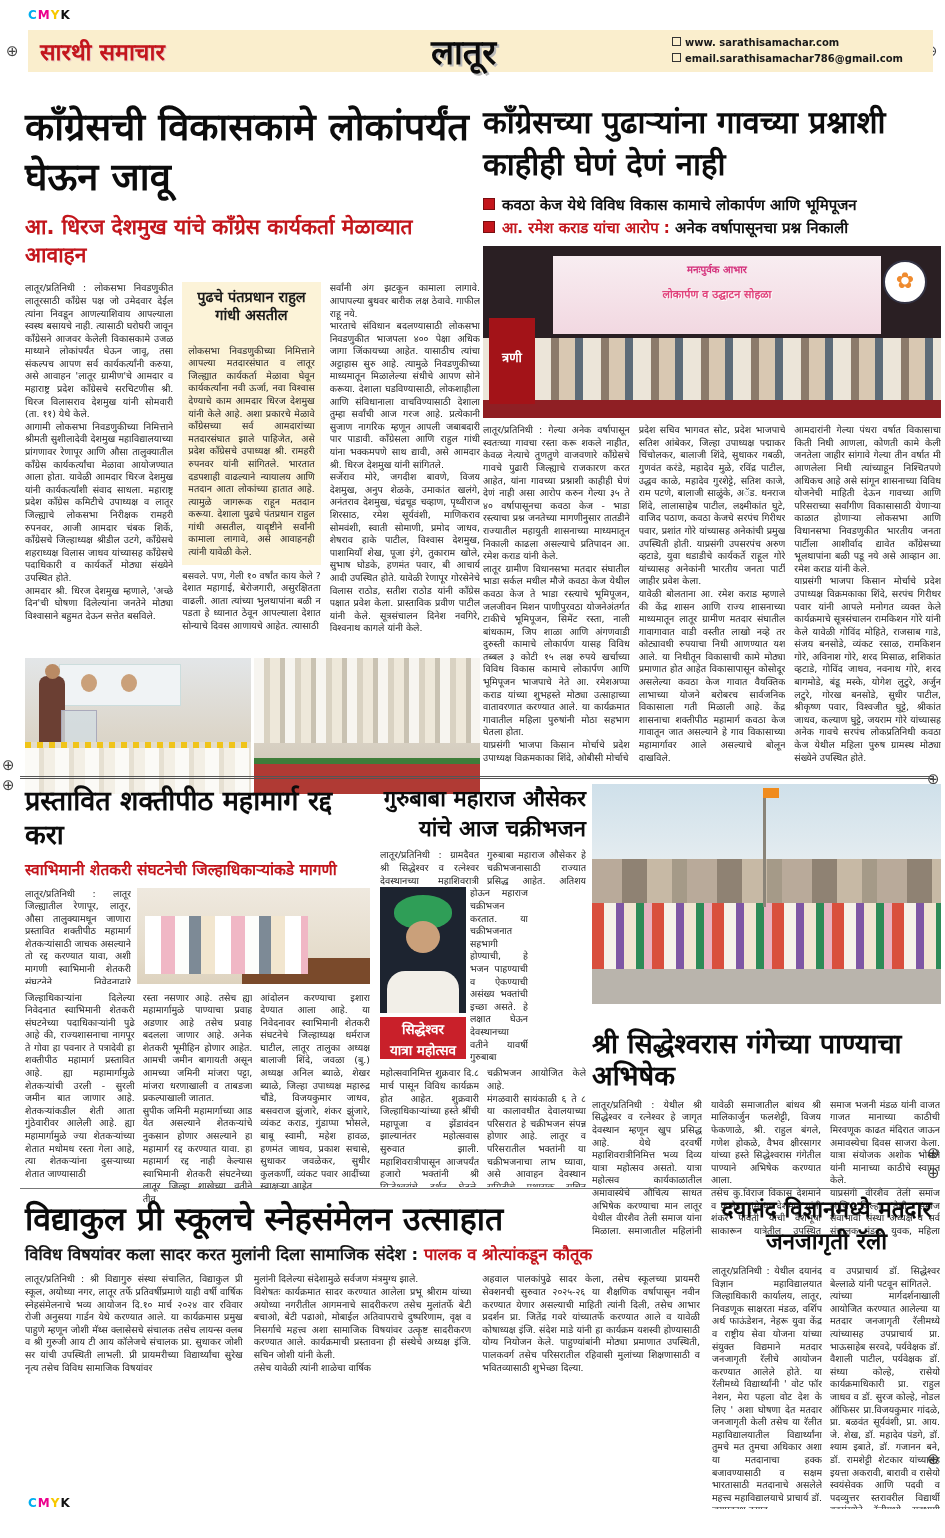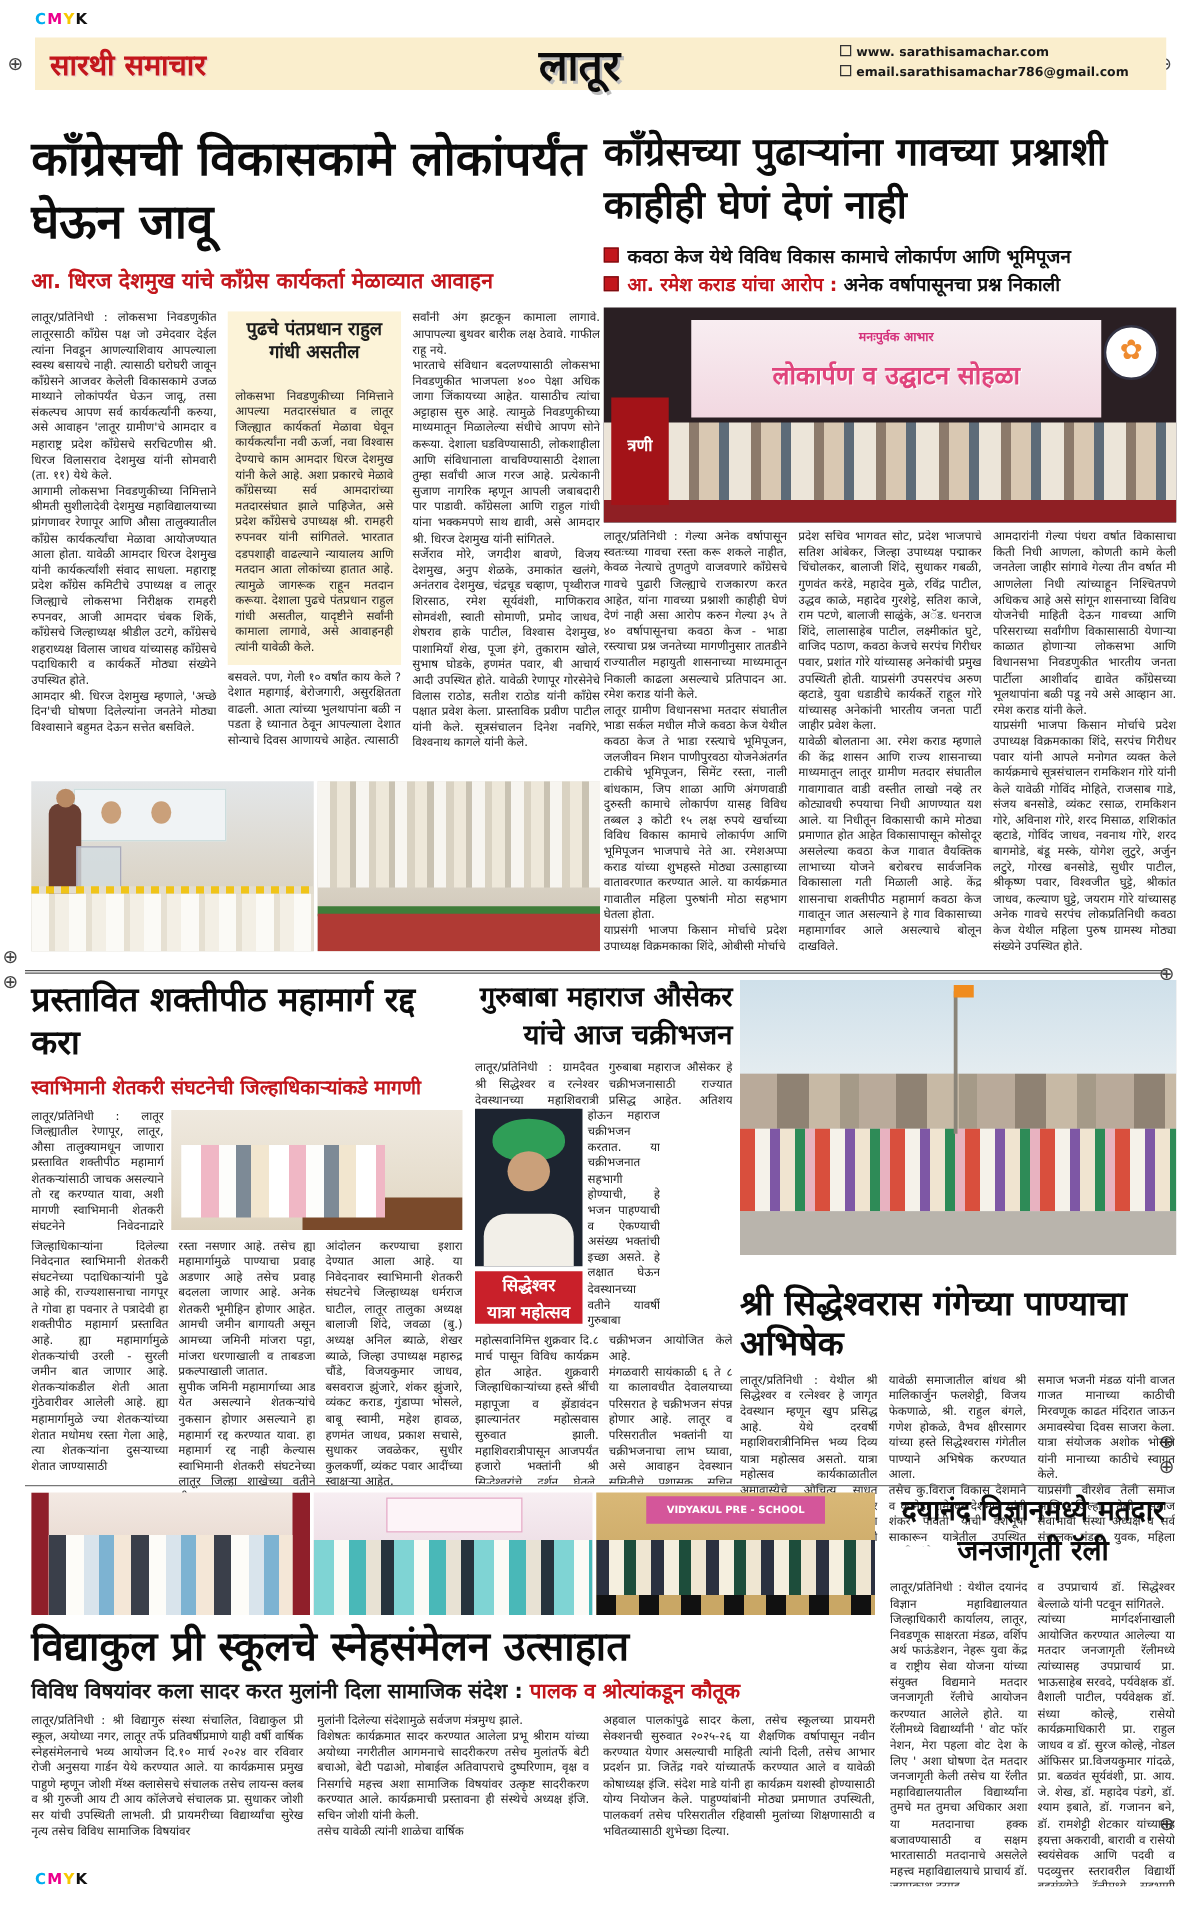--- a/index.html
+++ b/index.html
@@ -24,21 +24,21 @@
   .sub-red{color:#c3161c;font-weight:bold;}
   .bodytxt{font-size:9.4px;line-height:1.34;text-align:justify;white-space:pre-line;color:#222;}
   .cols{display:flex;}
   .col{overflow:hidden;}
   .rule{border-top:3px double #555;}
   .rule1px{border-top:1px solid #777;}
   .photo{position:relative;overflow:hidden;background:#ccc;}
   
   .artA{left:25px;top:102px;width:455px;}
   .artA .hl{font-size:38px;line-height:1.32;}
-  .artA .sub-red{font-size:17px;margin-top:10px;}
+  .artA .sub-red{font-size:21px;margin-top:10px;}
   .artA .cols{margin-top:14px;height:370px;gap:9px;}
   .boxA{background:#fcf3d8;padding:6px 6px;margin-bottom:5px;}
   .boxA .t{font-size:14.5px;font-weight:800;text-align:center;line-height:1.25;margin-bottom:20px;}
   .phA{margin-top:6px;height:136px;display:flex;gap:3px;}
   .phA .photo{flex:1;}
   .a1{background:linear-gradient(180deg,#e3e6e8 0%,#dcd6ca 55%,#cfccc0 100%);}
   .a1 .banner{position:absolute;left:34px;top:6px;width:120px;height:40px;background:#f0f3f5;border:1px solid #cdd;}
   .a1 .face{position:absolute;width:16px;height:18px;border-radius:50%;background:#caa07a;top:16px;}
   .a1 .spk{position:absolute;left:14px;top:18px;width:26px;height:90px;background:#6b3f33;border-radius:8px 8px 0 0;}
   .a1 .spkh{position:absolute;left:20px;top:6px;width:15px;height:15px;border-radius:50%;background:#b98a64;}
@@ -52,21 +52,21 @@
   
   .artB{left:483px;top:102px;width:458px;}
   .artB .hl{font-size:31px;line-height:1.35;}
   .bullets{margin-top:8px;}
   .bullet{font-size:15px;font-weight:bold;line-height:1.55;color:#111;}
   .bullet .sq{display:inline-block;width:10px;height:10px;background:#c3161c;border:1px solid #7a0d10;margin-right:7px;}
   .bullet .lead{color:#c3161c;}
   .phB{margin-top:6px;height:172px;background:#2a1f23;}
   .phB .ban{position:absolute;top:10px;left:70px;right:60px;height:78px;background:linear-gradient(180deg,#f8edf1,#f2d8e1);text-align:center;padding-top:6px;box-sizing:border-box;}
   .phB .ban .l1{color:#d4327c;font-weight:bold;font-size:10px;}
-  .phB .ban .l2{color:#e0447c;font-weight:800;font-size:20px;margin-top:10px;text-shadow:1px 1px 0 #fff;}
+  .phB .ban .l2{color:#e0447c;font-weight:800;font-size:11px;margin-top:10px;text-shadow:1px 1px 0 #fff;}
   .phB .lotus{position:absolute;top:14px;right:14px;width:40px;height:40px;border-radius:50%;background:#fff;border:2px solid #334;color:#ef8b2f;font-size:22px;text-align:center;line-height:38px;}
   .phB .people{position:absolute;bottom:18px;left:0;right:0;height:62px;background:repeating-linear-gradient(90deg,#ece5d9 0 18px,#8c7a6b 18px 26px,#d9c8b2 26px 42px,#5d6b78 42px 50px);}
   .phB .floor{position:absolute;bottom:0;left:0;right:0;height:18px;background:#8f1f24;}
   .phB .podium{position:absolute;left:6px;bottom:14px;width:46px;height:86px;background:#a31318;color:#fff;font-weight:800;font-size:13px;text-align:center;line-height:80px;}
   .artB .cols{margin-top:6px;gap:9px;height:338px;}
   
   
   .artC{left:25px;top:784px;width:345px;}
   .artC .hl{font-size:27px;line-height:1.25;}
   .artC .sub-red{font-size:15.5px;margin-top:6px;}
@@ -276,36 +276,20 @@
       <div class="col bodytxt" style="width:110px;">यावेळी समाजातील बांधव श्री मालिकार्जुन फलशेट्टी, विजय फेकणाळे, श्री. राहुल बंगले, गणेश होकळे, वैभव क्षीरसागर यांच्या हस्ते सिद्धेश्वरास गंगेतील पाण्याने अभिषेक करण्यात आला.
 तसेच कु.विराज विकास देशमाने व कु.नेहा रामेश्वर देशमाने यांनी शंकर पार्वती यांची वेशभूषा साकारून यात्रेतील उपस्थित नागरिकांचे लक्ष वेधून घेतले होते. यावेळी माहेश्वरी महिला</div>
       <div class="col bodytxt" style="width:110px;">समाज भजनी मंडळ यांनी वाजत गाजत मानाच्या काठीची मिरवणूक काढत मंदिरात जाऊन अमावस्येचा दिवस साजरा केला. यात्रा संयोजक अशोक भोसले यांनी मानाच्या काठीचे स्वागत केले.
 याप्रसंगी वीरशैव तेली समाज आणि जिल्हा तेली समाज सेवाभावी संस्था अध्यक्ष व सर्व संचालक मंडळ, युवक, महिला माता-भगिनी व समाज बांधव मोठ्या संख्येने उपस्थित होते.</div>
     </div>
   </div>
 
   <div class="abs rule1px" style="left:20px;top:1188px;width:913px;"></div>
 
   <div class="abs artF">
-    <div class="phF">
-      <div class="photo f1">
-        <div class="cur"></div>
-        <div class="cur r"></div>
-        <div class="ppl"></div>
-      </div>
-      <div class="photo f2">
-        <div class="ban"></div>
-        <div class="ppl"></div>
-      </div>
-      <div class="photo f3">
-        <div class="ban">VIDYAKUL PRE - SCHOOL</div>
-        <div class="kids"></div>
-        <div class="lights"></div>
-      </div>
-    </div>
     <div class="hl">विद्याकुल प्री स्कूलचे स्नेहसंमेलन उत्साहात</div>
     <div class="subF"><span>विविध विषयांवर कला सादर करत मुलांनी दिला सामाजिक संदेश : </span><span class="red">पालक व श्रोत्यांकडून कौतूक</span></div>
     <div class="cols">
       <div class="col bodytxt" style="width:218px;">लातूर/प्रतिनिधी : श्री विद्यागुरु संस्था संचालित, विद्याकुल प्री स्कूल, अयोध्या नगर, लातूर तर्फे प्रतिवर्षीप्रमाणे याही वर्षी वार्षिक स्नेहसंमेलनाचे भव्य आयोजन दि.१० मार्च २०२४ वार रविवार रोजी अनुसया गार्डन येथे करण्यात आले. या कार्यक्रमास प्रमुख पाहुणे म्हणून जोशी मॅथ्स क्लासेसचे संचालक तसेच लायन्स क्लब व श्री गुरुजी आय टी आय कॉलेजचे संचालक प्रा. सुधाकर जोशी सर यांची उपस्थिती लाभली. प्री प्रायमरीच्या विद्यार्थ्यांचा सुरेख नृत्य तसेच विविध सामाजिक विषयांवर</div>
       <div class="col bodytxt" style="width:218px;">मुलांनी दिलेल्या संदेशामुळे सर्वजण मंत्रमुग्ध झाले.
 विशेषतः कार्यक्रमात सादर करण्यात आलेला प्रभू श्रीराम यांच्या अयोध्या नगरीतील आगमनाचे सादरीकरण तसेच मुलांतर्फे बेटी बचाओ, बेटी पढाओ, मोबाईल अतिवापराचे दुष्परिणाम, वृक्ष व निसर्गाचे महत्त्व अशा सामाजिक विषयांवर उत्कृष्ट सादरीकरण करण्यात आले. कार्यक्रमाची प्रस्तावना ही संस्थेचे अध्यक्ष इंजि. सचिन जोशी यांनी केली.
 तसेच यावेळी त्यांनी शाळेचा वार्षिक</div>
       <div class="col bodytxt" style="width:218px;">अहवाल पालकांपुढे सादर केला, तसेच स्कूलच्या प्रायमरी सेक्शनची सुरुवात २०२५-२६ या शैक्षणिक वर्षापासून नवीन करण्यात येणार असल्याची माहिती त्यांनी दिली, तसेच आभार प्रदर्शन प्रा. जितेंद्र गवरे यांच्यातर्फे करण्यात आले व यावेळी कोषाध्यक्ष इंजि. संदेश माडे यांनी हा कार्यक्रम यशस्वी होण्यासाठी योग्य नियोजन केले. पाहुण्यांबांनी मोठ्या प्रमाणात उपस्थिती, पालकवर्ग तसेच परिसरातील रहिवासी मुलांच्या शिक्षणासाठी व भवितव्यासाठी शुभेच्छा दिल्या.</div>
     </div>
   </div>

